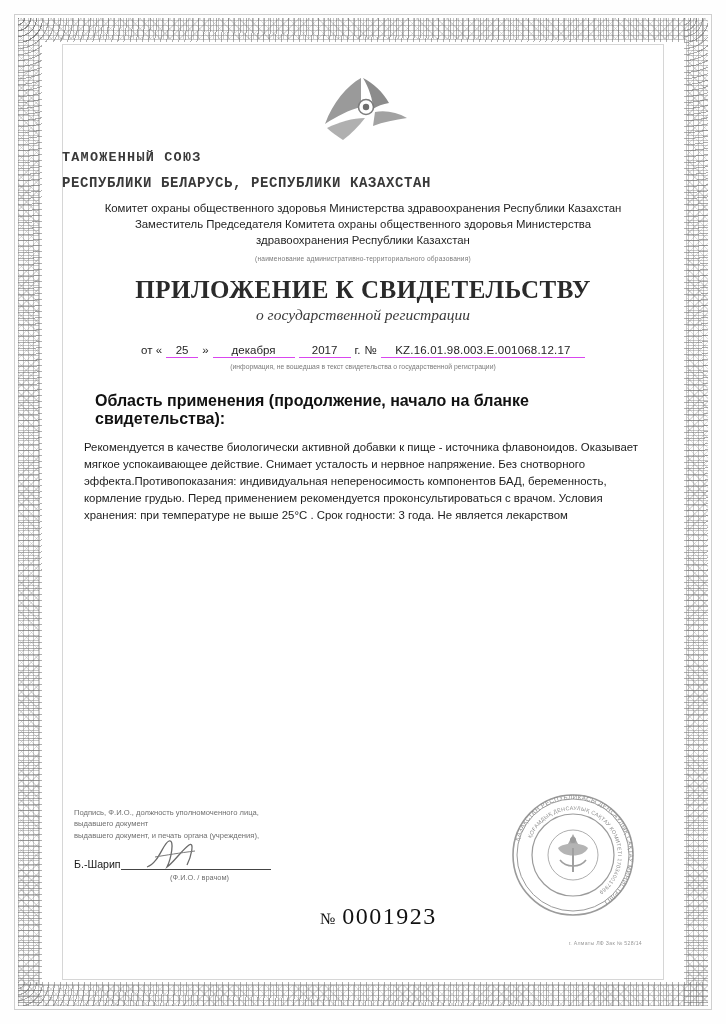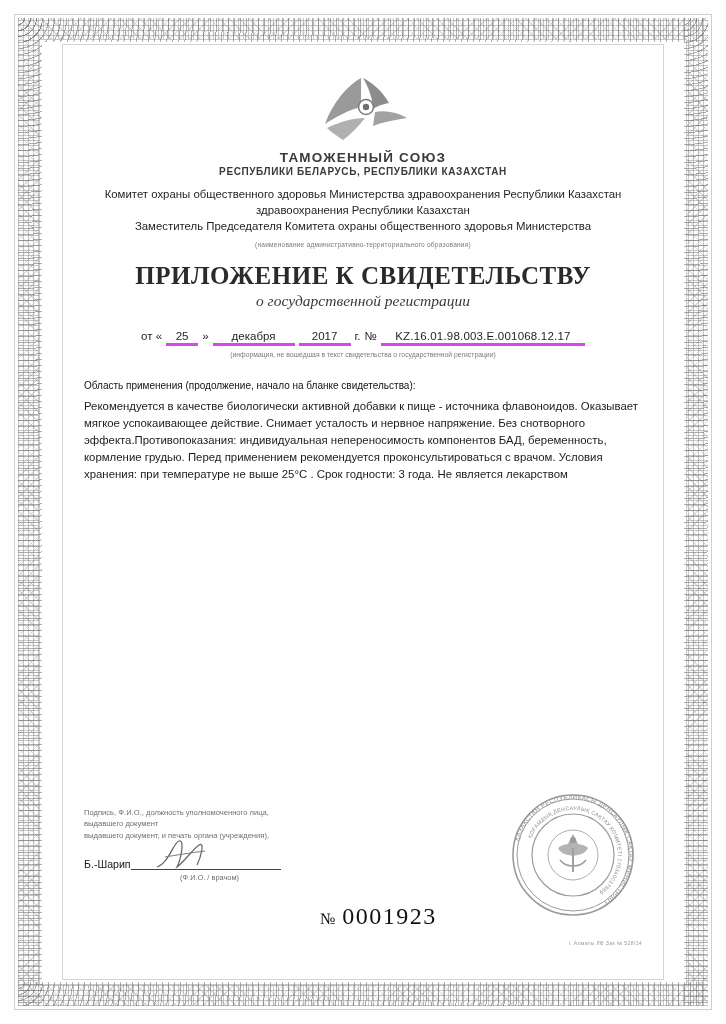--- a/index.html
+++ b/index.html
@@ -58,29 +58,28 @@
   
   .emblem{
     width:100%;
     display:flex;justify-content:center;
     margin-top:32px;
   }
   .emblem svg{display:block;}
 
   
   .union{
-    text-align:center;
     margin-top:8px;
-    font-family:Liberation Sans, sans-serif;
+    font-family:Liberation Mono, monospace;
     font-weight:bold;
     letter-spacing:.6px;
     color:#3a3a3a;
   }
   .union .l1{font-size:13.5px;font-variant:small-caps;letter-spacing:1.2px;}
-  .union .l2{font-size:10px;font-variant:small-caps;letter-spacing:.6px;margin-top:1px;}
+  .union .l2{font-size:14px;font-variant:small-caps;letter-spacing:.6px;margin-top:10px;}
   .union .l3{font-size:14px;font-variant:small-caps;letter-spacing:.6px;margin-top:1px;}
 
   
   .authority{
     margin:9px 26px 0 26px;
     text-align:center;
     font-size:11.4px;
     line-height:1.42;
     color:#1f1f1f;
   }
@@ -117,57 +116,57 @@
     display:flex;
     justify-content:center;
     align-items:flex-start;
     font-size:11.5px;
     color:#1f1f1f;
     gap:4px;
   }
   .dateline .lbl{white-space:nowrap;}
   .dateline .fill{
     display:inline-block;
-    border-bottom:3px solid #d946ef;
+    border-bottom:1px solid #d946ef;
     text-align:center;
     padding:0 4px 1px 4px;
   }
   .f-day{min-width:24px;}
   .f-month{min-width:74px;}
   .f-year{min-width:44px;}
   .f-num{min-width:196px;letter-spacing:.2px;}
   .note{
     margin-top:5px;
     text-align:center;
     font-size:6.8px;
     color:#7b7b7b;
   }
 
   
   .section{
     margin:22px 22px 0 22px;
   }
   .section h2{
-    margin:0;
-    font-size:10px;
-    font-weight:normal;
+    margin:11px;
+    font-size:16px;
+    font-weight:bold;
     color:#111;
   }
   .section p{
     margin:7px 0 0 0;
     font-size:11.4px;
     line-height:1.5;
     color:#1b1b1b;
     text-align:left;
   }
 
   
   .signature{
     position:absolute;
-    left:22px;
+    left:12px;
     bottom:98px;
     width:330px;
   }
   .signature .sig-caption{
     font-size:7.6px;
     line-height:1.55;
     color:#6f6f6f;
   }
   .sig-row{
     margin-top:16px;
@@ -247,22 +246,22 @@
       </svg>
     </div>
 
     <div class="union">
       <div class="l1">ТАМОЖЕННЫЙ СОЮЗ</div>
       <div class="l2">РЕСПУБЛИКИ БЕЛАРУСЬ, РЕСПУБЛИКИ КАЗАХСТАН</div>
     </div>
 
     <div class="authority">
       <div>Комитет охраны общественного здоровья Министерства здравоохранения Республики Казахстан</div>
+      <div>Заместитель Председателя Комитета охраны общественного здоровья Министерства</div>
       <div>здравоохранения Республики Казахстан</div>
-      <div>Заместитель Председателя Комитета охраны общественного здоровья Министерства</div>
     </div>
     <div class="caption">(наименование административно-территориального образования)</div>
 
     <div class="title">ПРИЛОЖЕНИЕ К СВИДЕТЕЛЬСТВУ</div>
     <div class="subtitle">о государственной регистрации</div>
 
     <div class="dateline">
       <span class="lbl">от «</span>
       <span class="fill f-day">25</span>
       <span class="lbl">»</span>

